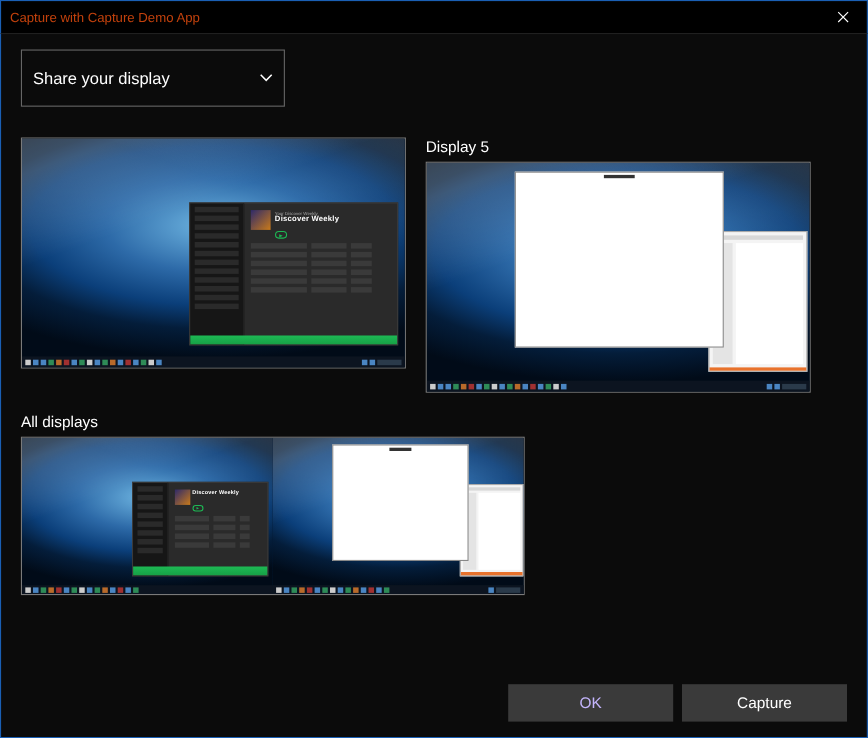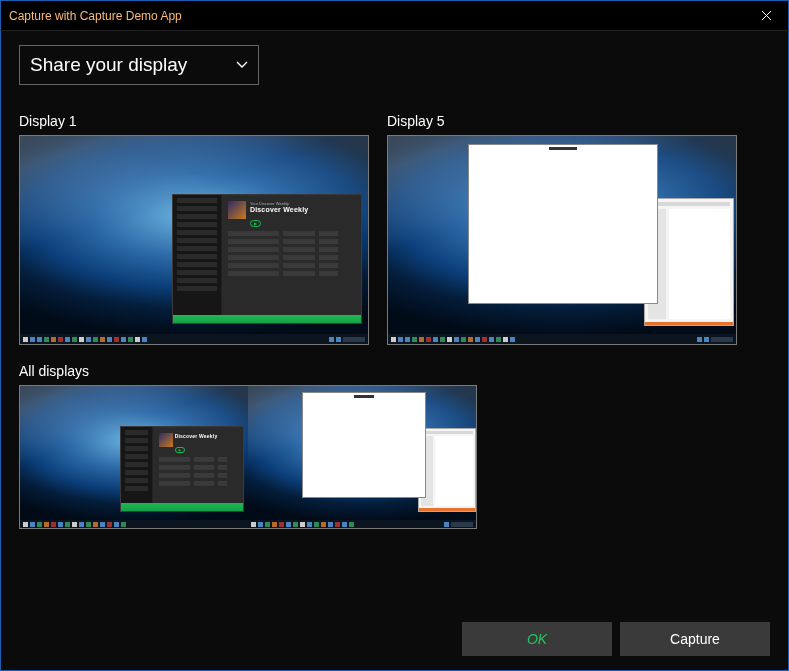--- a/index.html
+++ b/index.html
@@ -11,39 +11,39 @@
   position: relative;
 }
 .titlebar {
   height: 30px; width: 100%;
   border: 1px solid #1a5fb4;
   border-bottom: none;
   background: #000;
   display: flex; align-items: center;
   padding-left: 8px;
 }
-.titlebar .title { font-size: 12px; color: #fdba74; }
+.titlebar .title { font-size: 12px; color: #c2410c; }
 .titlebar .close {
   margin-left: auto; width: 44px; height: 100%;
   display: flex; align-items: center; justify-content: center;
 }
 .body-area {
   border: 1px solid #1a5fb4;
   border-top: 1px solid #202020;
   height: calc(100% - 30px);
   padding: 14px 18px 14px 18px;
   background: #0b0b0b;
   display: flex; flex-direction: column;
 }
 .dropdown {
-  width: 240px; height: 40px;
+  width: 240px; height: 52px;
   border: 1px solid #666;
   display: flex; align-items: center;
   padding: 0 10px;
-  font-size: 19px;
+  font-size: 15px;
   cursor: default;
 }
 .dropdown .chev { margin-left: auto; }
 .displays {
   margin-top: 28px;
   display: flex; gap: 18px; flex-wrap: wrap;
 }
 .display-card { display: flex; flex-direction: column; gap: 6px; }
 .display-card .label { font-size: 14px; }
 .thumb {
@@ -114,21 +114,21 @@
 .footer {
   margin-top: auto;
   display: flex; gap: 8px; justify-content: flex-end;
   padding-top: 14px;
 }
 .btn {
   width: 150px; height: 34px;
   display: flex; align-items: center; justify-content: center;
   font-size: 14px;
 }
-.btn.ok { background: #3a3a3a; color: #22c55e; font-style: italic; }
+.btn.ok { background: #3a3a3a; color: #c4b5fd; }
 .btn.cancel { background: #3a3a3a; color: #fff; }
 .album {
   width:18px;height:18px;background:linear-gradient(135deg,#2e2a6a,#c97a1a);
   margin:2px;float:left;
 }
 .headline{margin-left:24px;padding-top:2px}
 svg { display:block }
 </style>
 </head>
 <body>
@@ -149,21 +149,20 @@
     <span class="chev">
       <svg width="12" height="8" viewBox="0 0 12 8">
           <path d="M1 1 L6 6 L11 1" stroke="#fff" stroke-width="1.4" fill="none"></path>
         </svg>
     </span>
   </div>
 
   <div class="displays">
 
     <div class="display-card">
-      <div class="label">Display 1</div>
       <div class="thumb primary">
         <div class="desktop-bg"></div>
         <div class="win-window" style="left:152px;top:58px;width:190px;height:130px">
           <div class="side">
             <div class="row"></div>
               <div class="row"></div>
               <div class="row"></div>
             <div class="row"></div>
               <div class="row"></div>
               <div class="row"></div>

